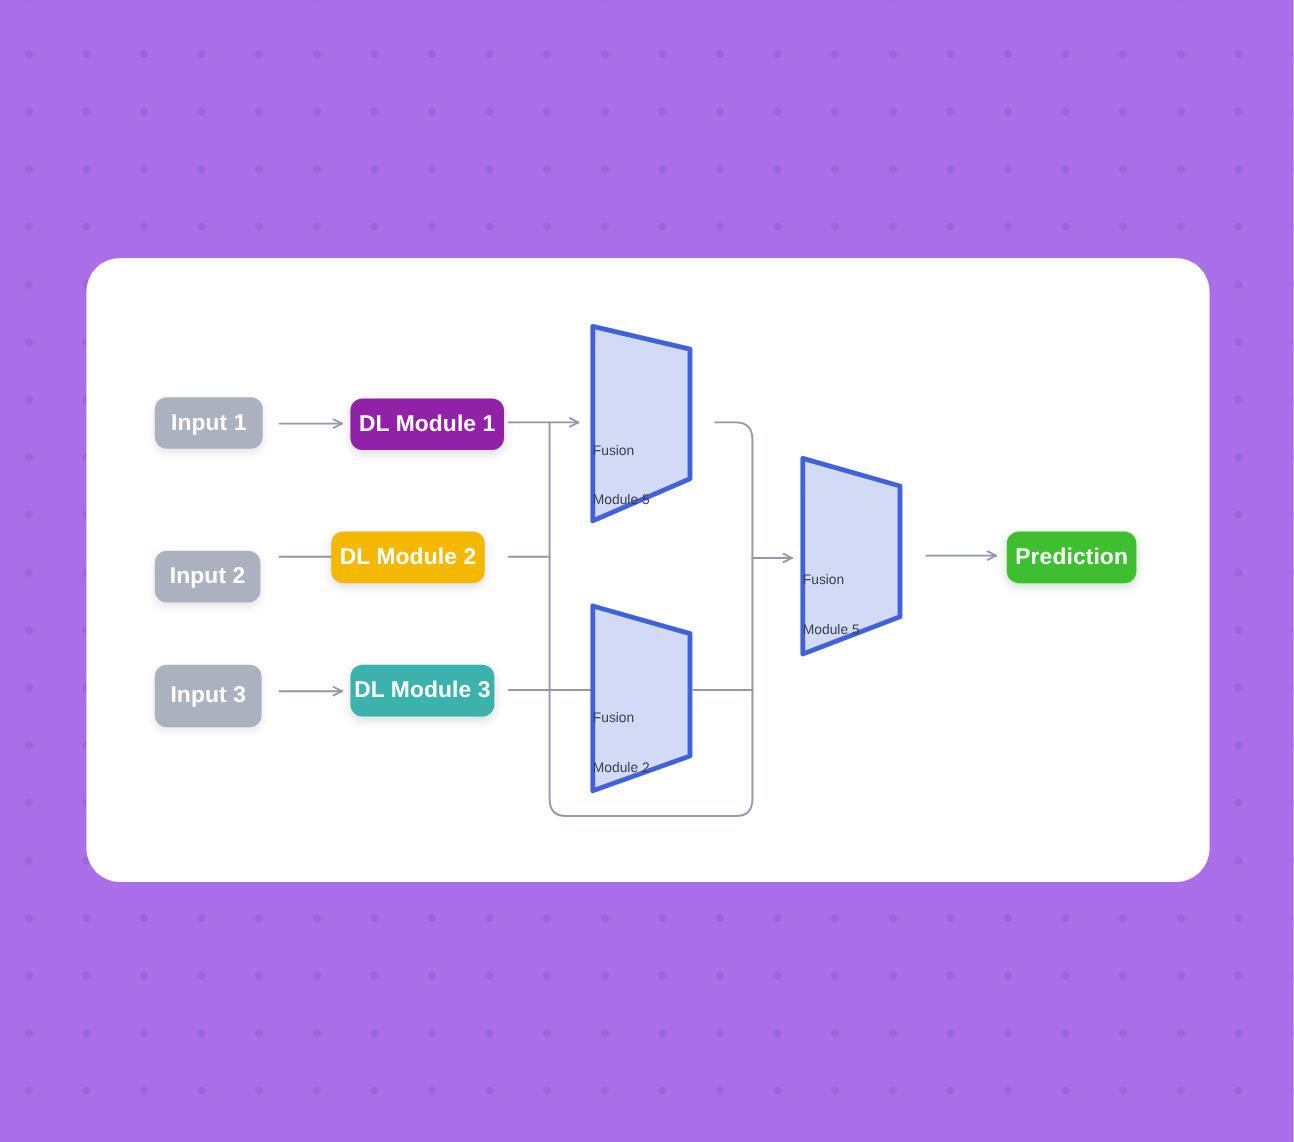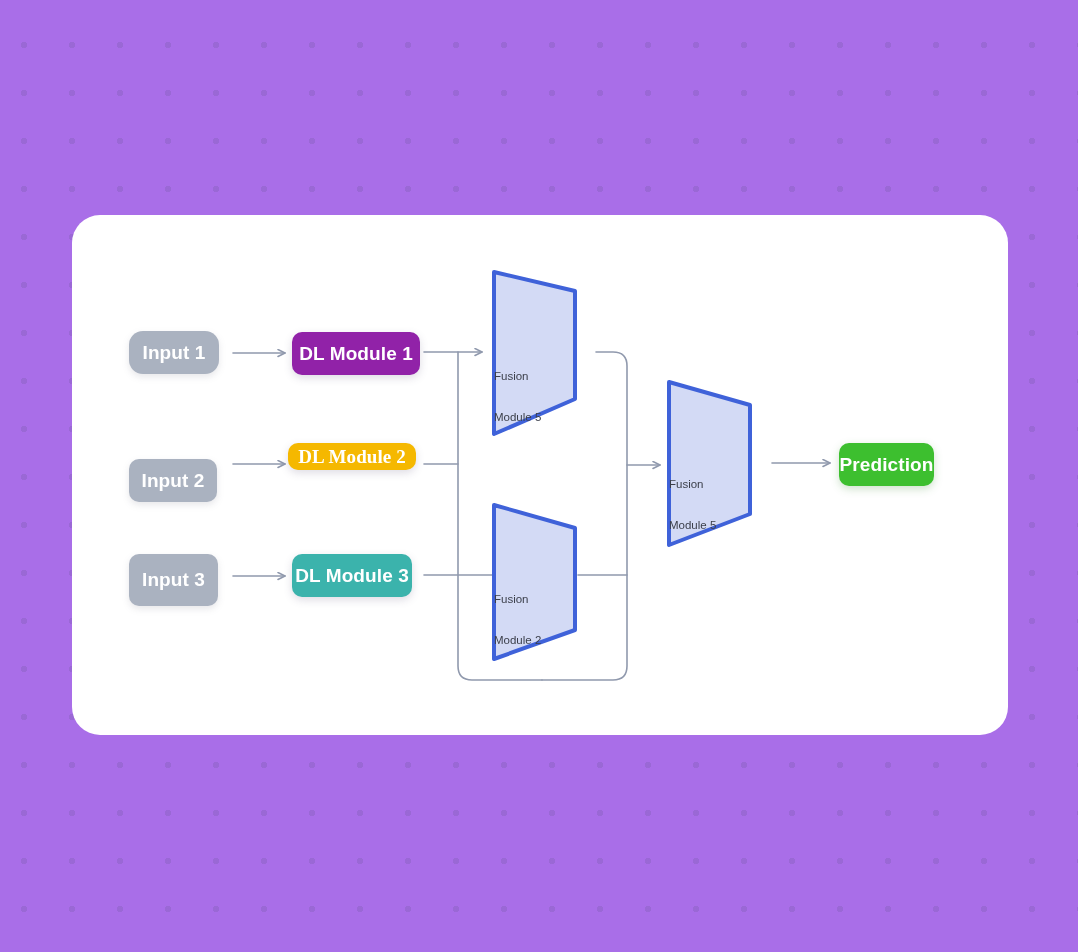--- a/index.html
+++ b/index.html
@@ -101,50 +101,50 @@
       <line x1="772" y1="463" x2="830" y2="463" marker-end="url(#arrow)"></line>
     </g>
 
     <g fill="#d3daf5" stroke="#3f62d9" stroke-width="4" stroke-linejoin="round">
       <path d="M494,272 L575,291 L575,399 L494,434 Z"></path>
       <path d="M494,505 L575,528 L575,630 L494,659 Z"></path>
       <path d="M669,382 L750,405 L750,514 L669,545 Z"></path>
     </g>
   </svg>
 
-  <div class="node input-node" style="left:129px; top:331px; width:90px; height:43px;border-radius:14px;">
+  <div class="node input-node" style="left:129px; top:331px; width:90px; height:43px;">
     <span>Input 1</span>
   </div>
   <div class="node input-node" style="left:129px; top:443px; width:88px; height:43px;margin-top:16px;">
     <span>Input 2</span>
   </div>
   <div class="node input-node" style="left:129px; top:554px; width:89px; height:52px;">
     <span>Input 3</span>
   </div>
 
   <div class="node dl-node" style="left:292px; top:332px; width:128px; height:43px; background:#9122a8;">
     <span>DL Module 1</span>
   </div>
-  <div class="node dl-node" style="left:288px; top:443px; width:128px; height:27px; background:#f5b800;font-family:Liberation Serif, serif;">
+  <div class="node dl-node" style="left:276px; top:443px; width:128px; height:43px; background:#f5b800;">
     <span>DL Module 2</span>
   </div>
   <div class="node dl-node" style="left:292px; top:554px; width:120px; height:43px; background:#3bb3ac;">
     <span>DL Module 3</span>
   </div>
 
   <div class="fusion-label" style="left:494px; top:343px; width:81px;">
     <div>Fusion</div>
     <div>Module 5</div>
   </div>
   <div class="fusion-label" style="left:494px; top:566px; width:81px;">
     <div>Fusion</div>
     <div>Module 2</div>
   </div>
   <div class="fusion-label" style="left:669px; top:451px; width:81px;">
     <div>Fusion</div>
     <div>Module 5</div>
   </div>
 
-  <div class="node pred-node" style="left:839px; top:443px; width:95px; height:43px; background:#3dbf2f;">
+  <div class="node pred-node" style="left:839px; top:443px; width:108px; height:43px; background:#3dbf2f;">
     <span>Prediction</span>
   </div>
 
 </div>
 
 </body></html>

